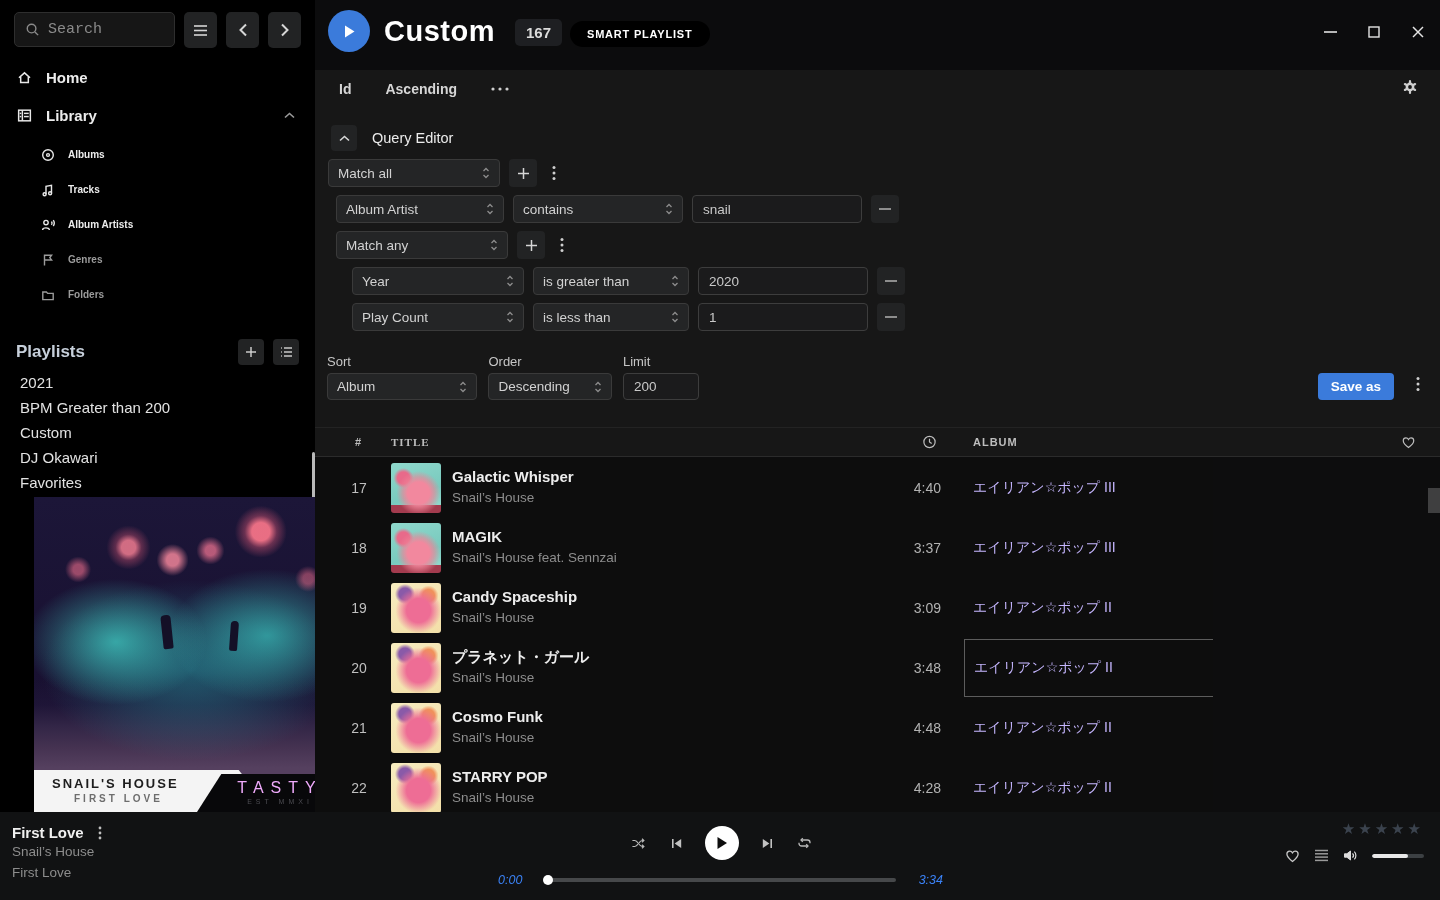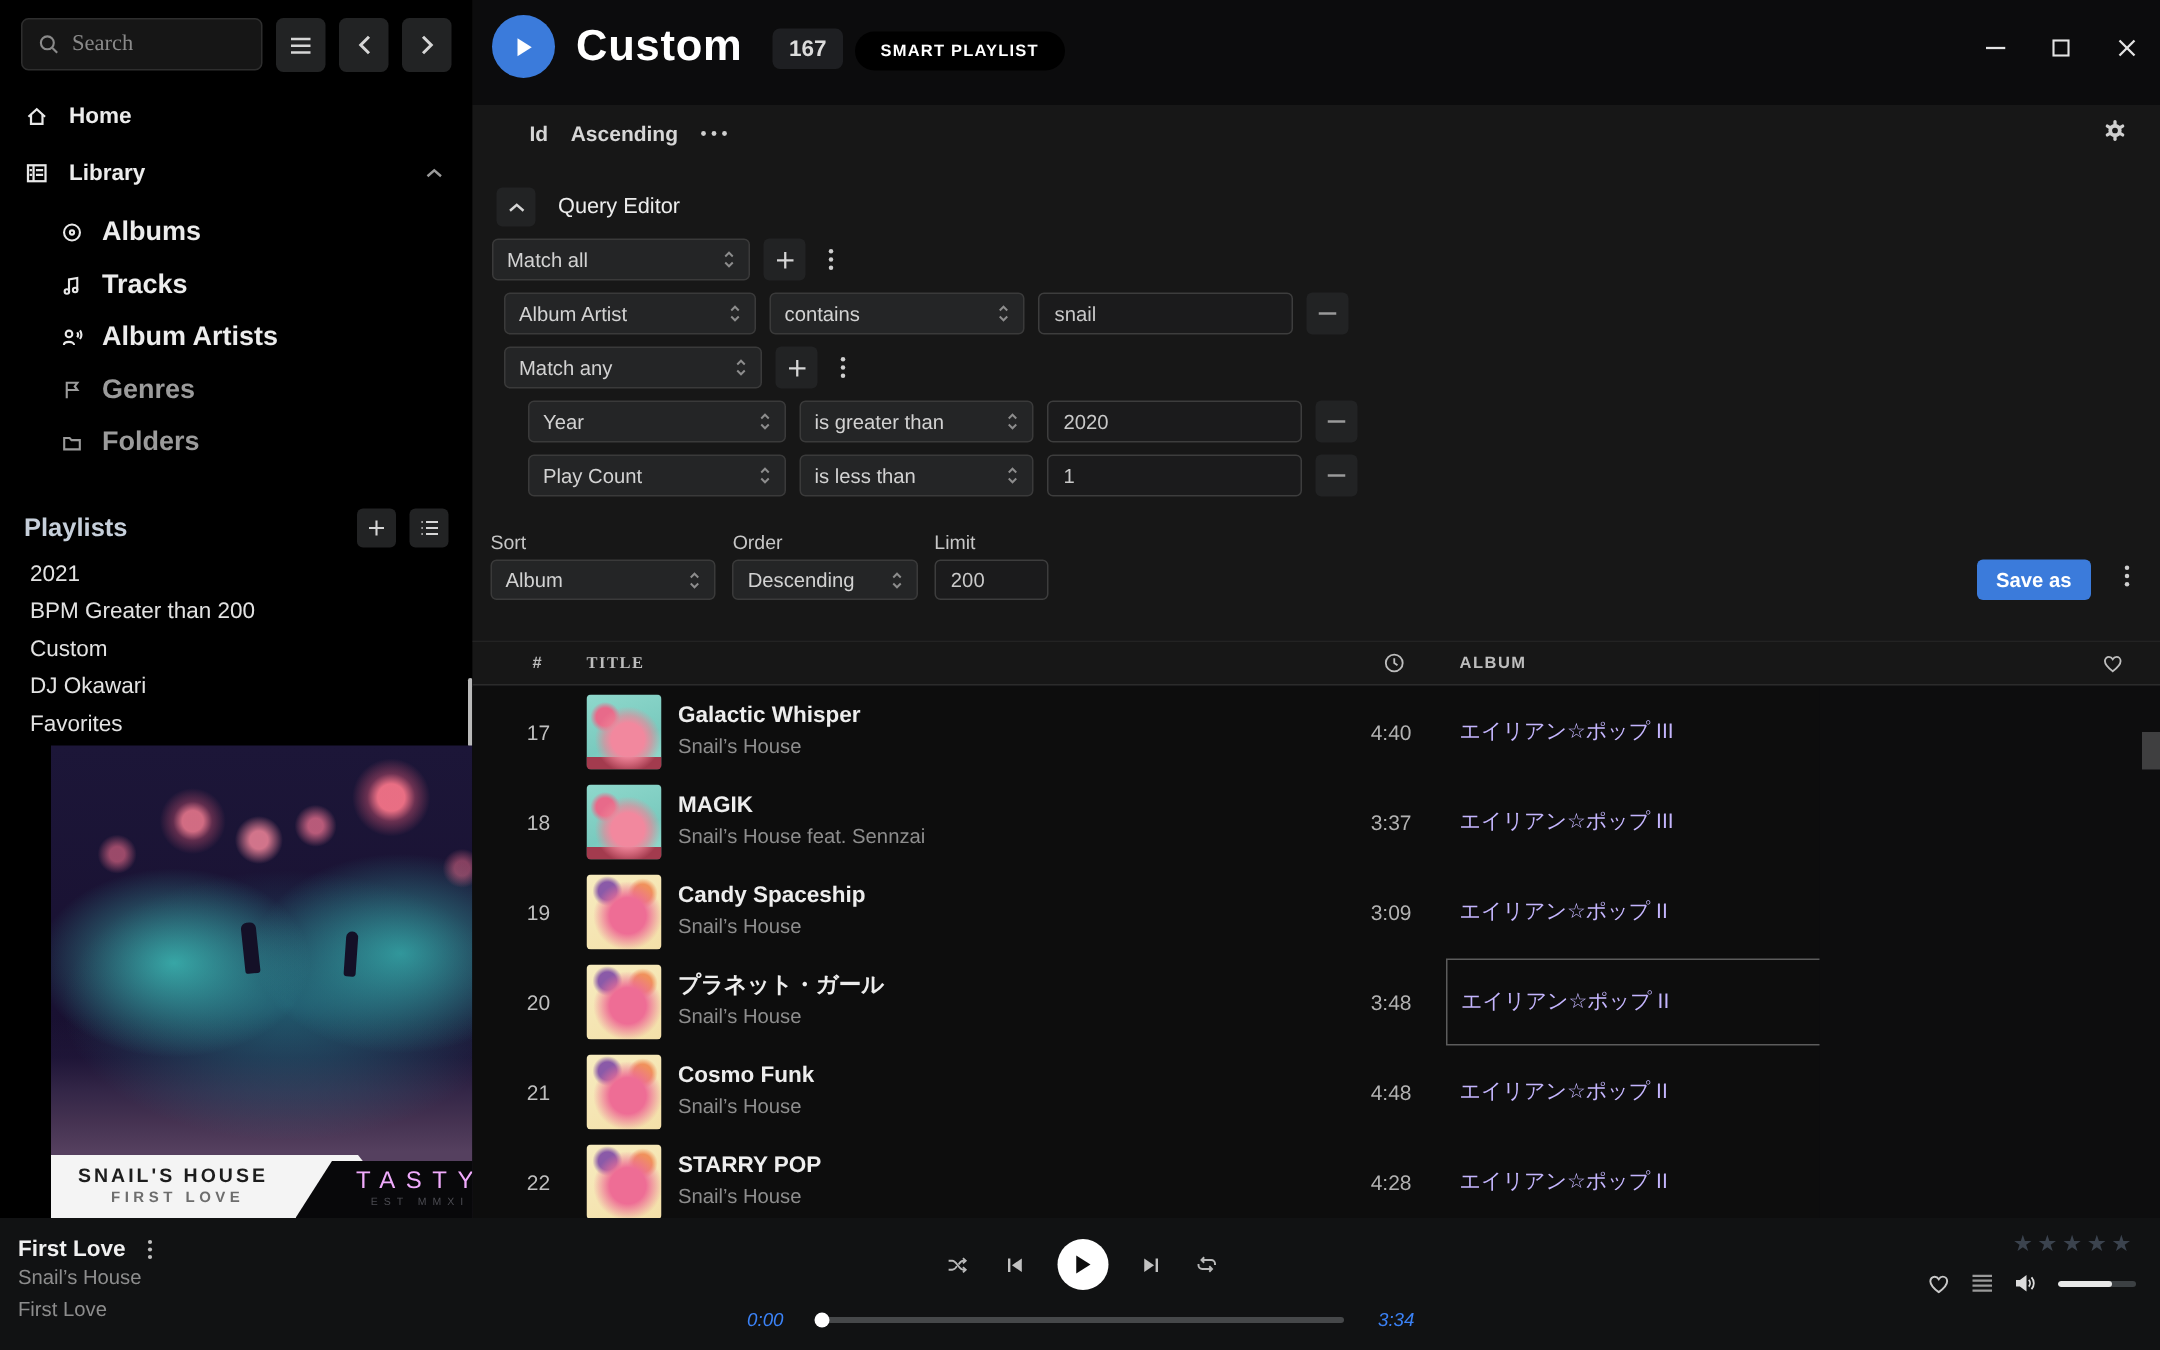--- a/index.html
+++ b/index.html
@@ -6,28 +6,28 @@
   html,body { width:1440px; height:900px; overflow:hidden; background:#000;
     font-family:"Liberation Sans","DejaVu Sans",sans-serif; }
   .app { position:relative; width:1440px; height:900px; background:#000; color:#ddd; }
 
   
   .sidebar { position:absolute; left:0; top:0; width:315px; height:812px; background:#000; overflow:hidden; }
   .sb-top { display:flex; gap:9px; padding:12px 14px 0 14px; }
   .search-box { width:162px; height:35px; background:#161616; border:1px solid #2e2e2e; border-radius:5px;
     display:flex; align-items:center; padding:0 10px; gap:8px; }
   .search-box input { background:transparent; border:none; outline:none; color:#cfcfcf; font-size:15px; width:110px;
-    font-family:Liberation Serif, serif; }
+    font-family:Liberation Mono, monospace; }
   .search-box input::placeholder { color:#8a8a8a; }
   .sq-btn { width:33px; height:36px; background:#222324; border-radius:5px; display:flex; align-items:center; justify-content:center; }
   .nav { margin-top:10px; }
   .nav-item { height:38px; display:flex; align-items:center; padding:0 16px; gap:13px; font-size:15px; font-weight:700; color:#ececec; position:relative; }
   .nav-item .chev-right { position:absolute; right:20px; }
   .lib-sub { margin-top:3px; }
-  .lib-sub-item { height:35px; display:flex; align-items:center; padding:0 16px 0 40px; gap:12px; font-size:18px; font-weight:700; color:#ececec; }
+  .lib-sub-item { height:35px; display:flex; align-items:center; padding:0 16px 0 40px; gap:12px; font-size:10px; font-weight:700; color:#ececec; }
   .lib-sub-item.dim { color:#9b9b9b; }
   .pl-head { margin-top:26px; height:28px; display:flex; align-items:center; padding:0 16px; }
   .pl-title { font-size:17px; font-weight:700; color:#c6cfda; flex:1; }
   .pl-btn { width:26px; height:26px; background:#222324; border-radius:4px; display:flex; align-items:center; justify-content:center; margin-left:9px; }
   .pl-list { margin-top:4px; }
   .pl-item { height:25px; display:flex; align-items:center; padding:0 20px; font-size:15px; color:#e2e2e2; }
   .sb-scroll { position:absolute; right:0; top:452px; width:3px; height:46px; background:#b9b9b9; border-radius:2px; }
 
   
   .art-big { position:absolute; left:0; bottom:0; width:315px; height:315px; overflow:hidden;
@@ -64,21 +64,21 @@
     display:flex; align-items:center; justify-content:center; }
   .page-title { position:absolute; left:69px; top:15px; font-size:29px; font-weight:800; color:#fff; letter-spacing:.5px; }
   .count-badge { position:absolute; left:200px; top:19px; background:#1e1f22; border-radius:5px; padding:5px 11px;
     font-size:15px; font-weight:600; color:#dcdcdc; }
   .smart-pill { position:absolute; left:255px; top:21px; background:#000; border-radius:14px; padding:7px 17px;
     font-size:11px; font-weight:700; letter-spacing:.8px; color:#fff; }
   .win-controls { position:absolute; right:0; top:0; height:64px; display:flex; align-items:center; }
   .win-btn { width:44px; height:64px; display:flex; align-items:center; justify-content:center; }
 
   .panel { position:absolute; left:0; top:70px; width:1125px; height:357px; background:#171717; }
-  .toolbar { position:relative; height:38px; display:flex; align-items:center; padding:0 38px; gap:15px; }
+  .toolbar { position:relative; height:38px; display:flex; align-items:center; padding:0 24px; gap:34px; }
   .tb-txt { font-size:14px; font-weight:700; color:#d6d6d6; }
   .tb-gear { position:absolute; right:22px; top:9px; }
 
   .qe-head { margin:17px 0 0 16px; display:flex; align-items:center; gap:15px; height:26px; }
   .qe-collapse { width:26px; height:26px; background:#222324; border-radius:4px; display:flex; align-items:center; justify-content:center; }
   .qe-title { font-size:14.5px; font-weight:500; color:#ececec; }
   .qrow { display:flex; align-items:center; gap:9px; margin:8px 0 0 13px; height:28px; }
   .qrow.ind1 { margin-left:21px; }
   .qrow.ind2 { margin-left:37px; }
   .sel { height:28px; background:#242526; border:1px solid #3a3a3a; border-radius:4px; display:flex; align-items:center;

